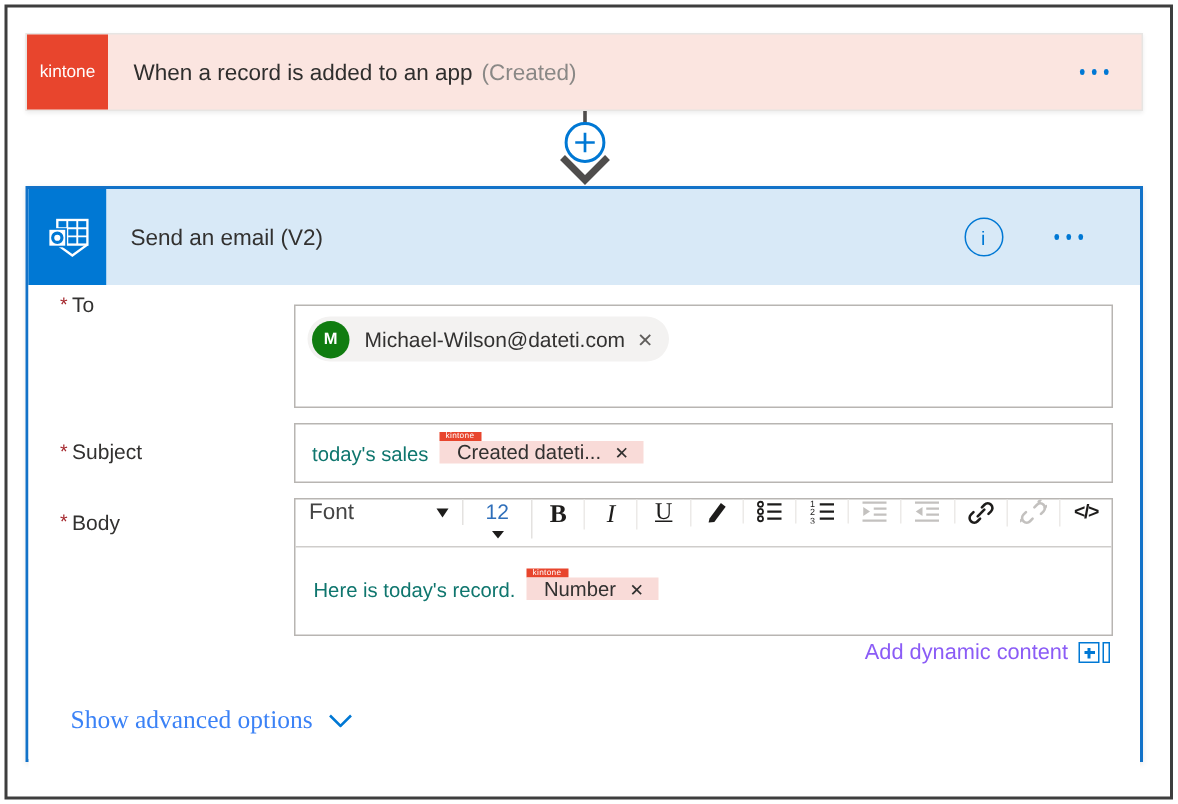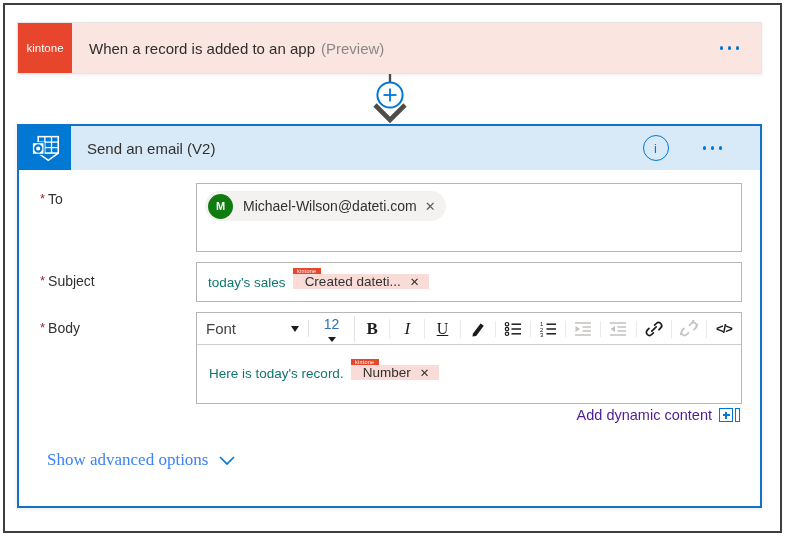--- a/index.html
+++ b/index.html
@@ -20,21 +20,21 @@
 
   .dots { display:flex; gap:4.5px; margin-left:auto; align-items:center; cursor:pointer; }
   .dots i { width:3.5px; height:3.5px; border-radius:50%; background:#0078d4; display:block; }
 
   
   .connector { position:absolute; left:369px; top:74px; width:42px; height:50px; }
 
   
   .action-card { position:absolute; left:17px; top:124px; width:745px; height:384px;
                  border:2px solid #1272c8; background:#fff; box-shadow:0 1px 4px rgba(0,0,0,.10); }
-  .action-header { height:44px; display:flex; align-items:stretch; }
+  .action-header { height:64px; display:flex; align-items:stretch; }
   .outlook-square { width:52px; background:#0078d4; display:flex; align-items:center; justify-content:center; flex:0 0 auto; }
   .action-title-area { flex:1; background:#d8e9f7; display:flex; align-items:center; padding:0 20px 0 16px; }
   .action-title { font-size:15px; color:#323130; }
   .info-btn { width:26px; height:26px; border:1.6px solid #0078d4; border-radius:50%; color:#0078d4;
               display:flex; align-items:center; justify-content:center; font-size:13px; margin-left:auto; margin-right:34px; cursor:pointer; }
 
   .rows { position:relative; height:328px; background:#fff; }
   .field-label { position:absolute; left:21px; font-size:14px; color:#323130; }
   .req { color:#a4262c; margin-right:3px; font-size:13px; vertical-align:1px; }
 
@@ -53,40 +53,40 @@
   
   .token { display:inline-flex; align-items:stretch; height:28px; margin-left:7px; cursor:pointer;flex-direction:column; }
   .token-icon { width:28px; background:#e8452d; color:#fff; font-size:5.5px; letter-spacing:.2px;
                 display:flex; align-items:center; justify-content:center; flex:0 0 auto; }
   .token-body { background:#f9dbd8; display:flex; align-items:center; padding:0 10px 0 12px; font-size:13.5px; color:#323130; }
   .token-x { font-size:11.5px; color:#323130; margin-left:9px; cursor:pointer; }
 
   .plain-text { font-size:13.5px; color:#0f766e; white-space:nowrap; }
 
   
-  .toolbar { display:flex; height:32px; border-bottom:1px solid #cfcdcb; align-items:center; }
+  .toolbar { display:flex; height:32px; border-bottom:1px solid #cfcdcb; align-items:flex-start; }
   .tb-font { width:112px; display:flex; align-items:center; padding:0 9px; border-right:1px solid #e4e2e0; cursor:pointer; }
   .tb-font-label { font-size:15px; color:#444; }
   .tb-size { width:46px; display:flex; align-items:center; justify-content:center; gap:5px; border-right:1px solid #e4e2e0; cursor:pointer;flex-direction:column; }
   .tb-size-val { font-size:14px; color:#2f6fba; }
   .caret { width:0; height:0; border-left:4.5px solid transparent; border-right:4.5px solid transparent; border-top:6px solid #1d1c1b; margin-left:auto; }
   .caret.small { border-left-width:4px; border-right-width:4px; border-top-width:5px; margin-left:0; }
   .tb-btn { flex:1; display:flex; align-items:center; justify-content:center; border-right:1px solid #eceae8; cursor:pointer; color:#1d1c1b; }
   .tb-btn:last-child { border-right:none; }
   .tb-btn.disabled { color:#c3c1bf; cursor:default; }
   .glyph-b { font-family:"Liberation Serif", serif; font-weight:bold; font-size:17px; }
   .glyph-i { font-family:"Liberation Serif", serif; font-style:italic; font-size:17px; }
   .glyph-u { font-family:"Liberation Serif", serif; font-size:16px; text-decoration:underline; }
   .glyph-code { font-size:13px; font-weight:bold; letter-spacing:-1px; }
 
   .editor-content { display:flex; align-items:center; padding:14px 8px 0 12px; }
 
   
   .add-dynamic { position:absolute; top:237px; right:20px; display:flex; align-items:center; gap:7px;
-                 color:#4c1d95; font-size:14.5px; cursor:pointer; }
+                 color:#8b5cf6; font-size:14.5px; cursor:pointer; }
   .adc-icon { display:flex; align-items:center; gap:2px; }
   .adc-box { width:14px; height:14px; border:1.6px solid #0078d4; position:relative; }
   .adc-box:before, .adc-box:after { content:""; position:absolute; background:#0078d4; }
   .adc-box:before { left:2.5px; right:2.5px; top:50%; height:1.6px; margin-top:-0.8px; }
   .adc-box:after  { top:2.5px; bottom:2.5px; left:50%; width:1.6px; margin-left:-0.8px; }
   .adc-bar { width:5px; height:14px; border:1.6px solid #0078d4; }
 
   
   .show-advanced { position:absolute; left:28px; top:280px; display:flex; align-items:center; gap:11px;
                    font-size:17px; color:#3b82f6; cursor:pointer;font-family:Liberation Serif, serif; }
@@ -96,21 +96,21 @@
 
 <div class="screen">
   <div class="frame"></div>
 
   <div class="trigger-card">
     <div class="kintone-square">
       <span>kintone</span>
     </div>
     <div class="trigger-title-area">
       <span class="trigger-title">When a record is added to an app</span>
-      <span class="preview-suffix">(Preview)</span>
+      <span class="preview-suffix">(Created)</span>
       <span class="dots">
           <i></i>
           <i></i>
           <i></i>
         </span>
     </div>
   </div>
 
   <svg class="connector" viewBox="0 0 42 50">
     <line x1="21" y1="0" x2="21" y2="34" stroke="#4f4d4c" stroke-width="2.4"></line>
@@ -145,21 +145,21 @@
         <span class="dots" style="margin-left:0; margin-right:18px;">
             <i></i>
             <i></i>
             <i></i>
           </span>
       </div>
     </div>
 
     <div class="rows">
 
-      <div class="field-label" style="top:21px;">
+      <div class="field-label" style="top:5px;">
         <span class="req">*</span><span>To</span>
       </div>
       <div class="input-box to-box">
         <span class="pill">
           <span class="avatar">M</span>
           <span class="pill-text">Michael-Wilson@dateti.com</span>
           <span class="pill-x">✕</span>
         </span>
       </div>
 

